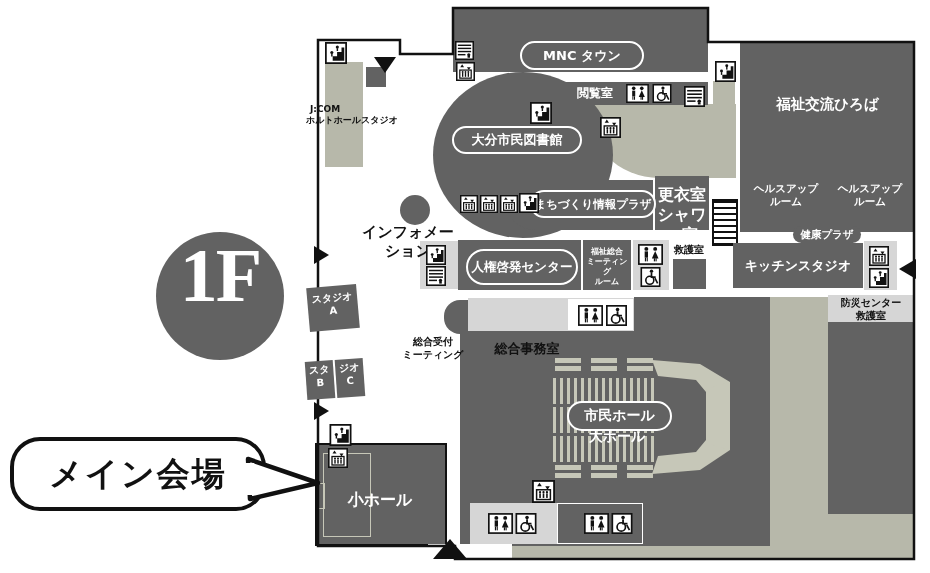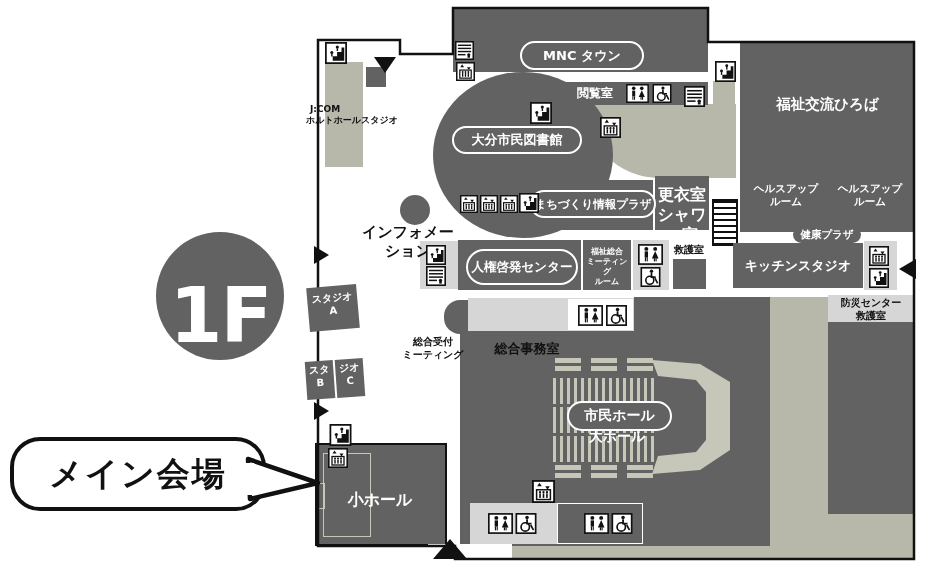--- a/index.html
+++ b/index.html
@@ -160,21 +160,21 @@
       </div>
   </div>
 
   <div class="abs oval" style="left:567px;top:401px;width:101px;height:26px;font-size:14px;">
     <span>市民ホール</span>
     </div>
   <div class="abs wlabel" style="left:562px;top:428px;width:110px;font-size:14px;">大ホール</div>
 
   <div class="abs wlabel" style="left:330px;top:490px;width:100px;font-size:16px;">小ホール</div>
 
-  <div class="abs dark" style="left:156px;top:232px;width:128px;height:128px;border-radius:50%;display:flex;align-items:flex-end;justify-content:center;">
+  <div class="abs dark" style="left:156px;top:232px;width:128px;height:128px;border-radius:50%;display:flex;align-items:flex-start;justify-content:center;font-family:Liberation Serif, serif;">
     <span style="color:#fff;font-size:76px;font-weight:bold;letter-spacing:-2px;">1F</span>
     </div>
 
   <div class="abs" style="left:10px;top:437px;width:248px;height:66px;background:#fff;border:4.5px solid #111;border-radius:30px;display:flex;align-items:center;justify-content:center;">
     <span style="color:#111;font-size:33px;font-weight:bold;letter-spacing:2px;">メイン会場</span>
     </div>
   <svg class="abs" style="left:244px;top:453px;" width="80" height="52" viewBox="0 0 80 52">
     <polygon points="4,6 74,30 6,46" fill="#fff" stroke="#111" stroke-width="4.5" stroke-linejoin="round"></polygon>
     <rect x="0" y="10" width="10" height="32" fill="#fff"></rect>
   </svg>

